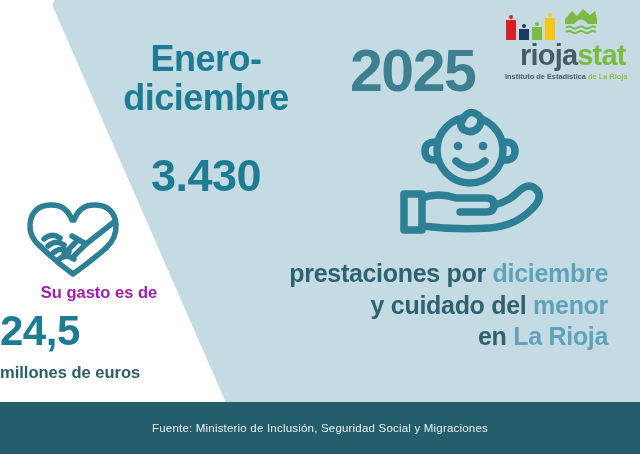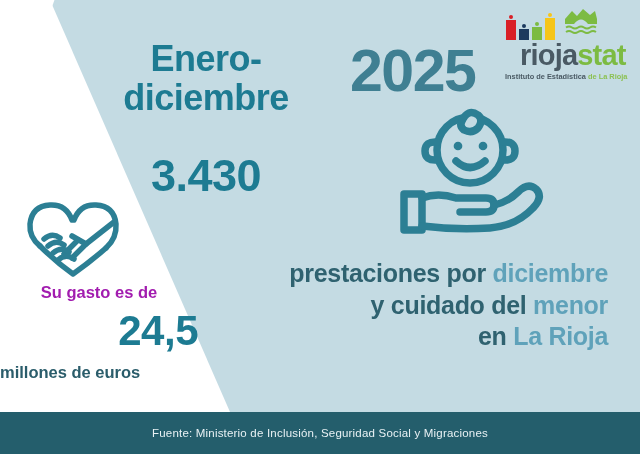--- a/index.html
+++ b/index.html
@@ -31,21 +31,21 @@
   .wedge-main {
     left:-30px; top:0px;
     width:290px; height:412px;
     clip-path:polygon(0 0, 80px 0, 260px 412px, 0 412px);
   }
 
   
   .footer-bar {
     position:absolute;
     left:0; bottom:0;
-    width:640px; height:42px;
+    width:640px; height:52px;
     background:#245e6c;
     z-index:6;
     display:flex;
     align-items:center;
     justify-content:center;
   }
   .footer-text {
     color:#e8f1f4;
     font-size:11.5px;
     letter-spacing:0.2px;
@@ -155,27 +155,26 @@
     text-align:center;
     z-index:4;
     font-size:16.5px;
     font-weight:bold;
     color:#a21caf;
   }
   .spend-value {
     position:absolute;
     left:0px; top:307px;
     width:198px;
-    text-align:right;
+    text-align:left;
     z-index:4;
     font-size:42px;
     font-weight:bold;
     color:#1d7b92;
     letter-spacing:-0.5px;
-    padding-left:44px;
   }
   .spend-unit {
     position:absolute;
     left:0px; top:363px;
     width:198px;
     z-index:4;
     font-size:16.5px;
     font-weight:bold;
     color:#2b5d6b;
   }

